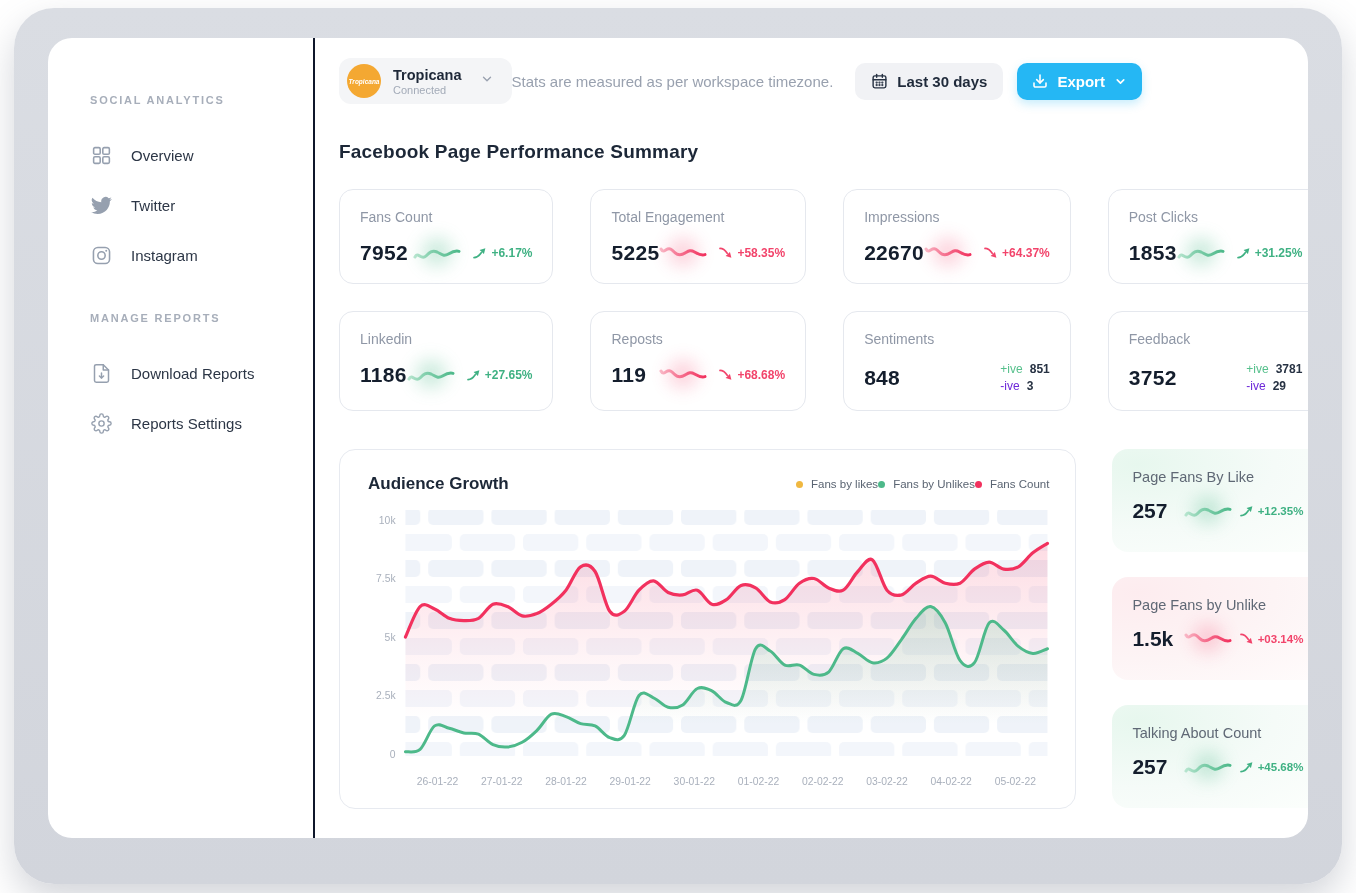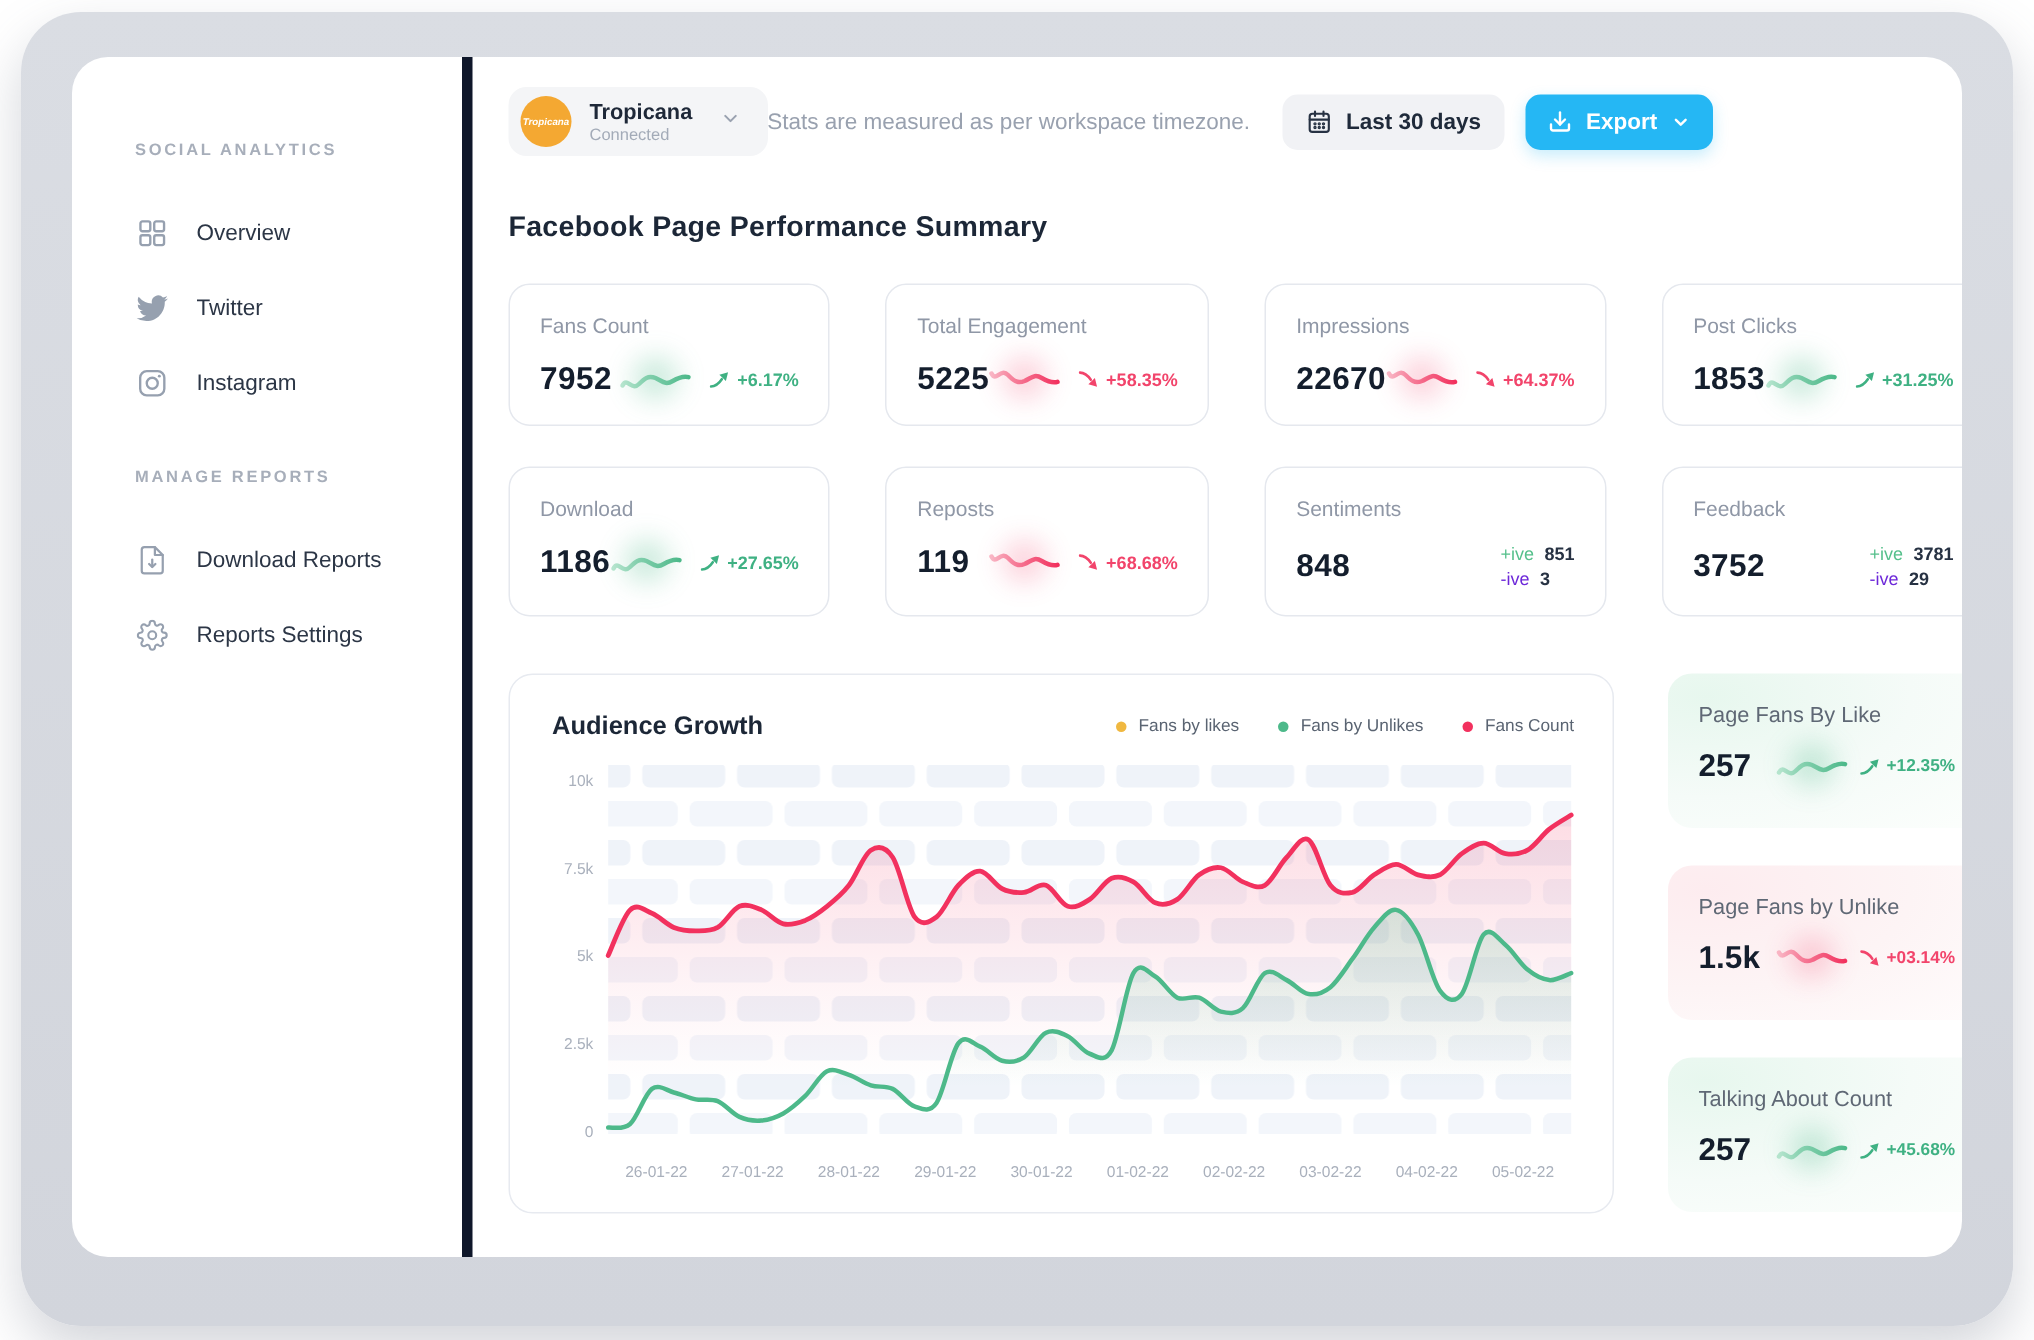--- a/index.html
+++ b/index.html
@@ -6,21 +6,21 @@
   html,body { width:1356px; height:893px; background:#ffffff;
     font-family:"Liberation Sans","DejaVu Sans",sans-serif; overflow:hidden; }
 
   .frame { position:absolute; left:14px; top:8px; width:1328px; height:876px;
     border-radius:40px; background:linear-gradient(180deg,#dadde3 0%,#d2d5dc 100%);
     box-shadow:0 16px 36px rgba(96,104,122,.28); }
   .app { position:absolute; left:34px; right:34px; top:30px; bottom:46px;
     background:#ffffff; border-radius:24px; display:flex; overflow:hidden; }
 
   
-  .sidebar { flex:0 0 267px; border-right:7px solid #0f172a; padding:56px 0 0 42px; }
+  .sidebar { flex:0 0 267px; border-right:2px solid #0f172a; padding:56px 0 0 42px; }
   .section-label { font-size:11px; font-weight:700; letter-spacing:1.8px;
     color:#a7aeba; margin-bottom:24px; }
   .nav-item { display:flex; align-items:center; gap:19px; height:50px;
     color:#2c3646; font-size:15px; cursor:pointer; }
   .nav-item .nicon { width:22px; height:22px; color:#96a0af; display:flex;
     align-items:center; justify-content:center; }
   .nav-item.active { color:#17a5f3; font-weight:700; }
   .nav-item.active .nicon { color:#17a5f3; }
   .nav-item .chev { margin-left:auto; margin-right:24px; color:#aab2bf; }
   .nav-gap { height:32px; }
@@ -77,21 +77,21 @@
   .sent-label.neg { color:#6d28d9; }
   .sent-val { color:#273243; font-weight:700; }
 
   
   .chart-row { display:flex; gap:36px; margin-top:38px; }
   .chart-card { flex:1; border:1px solid #e7eaf0; border-radius:16px;
     padding:24px 22px 10px; background:#fff; height:360px; }
   .chart-head { display:flex; align-items:center; justify-content:space-between;
     padding:0 4px 0 6px; }
   .chart-title { font-size:17px; font-weight:700; color:#1c2737; }
-  .legend { display:flex; align-items:center; gap:26px; }
+  .legend { display:flex; align-items:center; }
   .legend-item { display:flex; align-items:center; gap:8px; cursor:pointer; }
   .legend-dot { width:7px; height:7px; border-radius:50%; }
   .legend-label { font-size:11.5px; color:#5a6472; }
   .chart-body { margin-top:10px; }
 
   .side-cards { flex:0 0 211px; display:flex; flex-direction:column; gap:25px; }
   .side-card { height:103px; border-radius:16px; padding:20px 20px 16px; }
   .side-card.green { background:radial-gradient(130% 130% at 12% 15%,#e7f7ee 0%,#f5fbf8 50%,#fdfffd 100%); }
   .side-card.red { background:radial-gradient(130% 130% at 12% 15%,#fdecef 0%,#fdf4f5 50%,#fffdfd 100%); }
   .side-label { font-size:14.5px; color:#5f6875; margin-bottom:13px; }
@@ -311,21 +311,21 @@
                   <svg width="13" height="12" viewBox="0 0 13 12">
                     <path d="M1 10.6 C4.2 10.6 6.2 8.8 8.2 5.8" fill="none" stroke="#3fb183" stroke-width="1.7" stroke-linecap="round"></path>
                     <path d="M6.6 2.9 L12.4 1.2 L10.9 7 Z" fill="#3fb183"></path>
                   </svg>
                 </span>
                 <span class="delta up">+31.25%</span>
               </span>
             </div>
           </div>
           <div class="card">
-            <div class="card-label">Download</div>
+            <div class="card-label">Linkedin</div>
             <div class="value-row">
               <span class="stat-value">1186</span>
               <span class="spark"><span class="glow green"></span><svg width="48" height="26" viewBox="0 0 48 26">
                   <defs>
                     <linearGradient id="sg5" x1="0" y1="0" x2="1" y2="0">
                       <stop offset="0" stop-color="#b9e6d0"></stop>
                       <stop offset="1" stop-color="#4db98a"></stop>
                     </linearGradient>
                   </defs>
                   <path d="M2 17 C5 11 8 21 13 16 C16.5 12.5 19 10 24 12 C28.5 14 30.5 17 35.5 14 C39.5 11.6 42.5 10.4 46 11.4" fill="none" stroke="url(#sg5)" stroke-width="3" stroke-linecap="round"></path>

